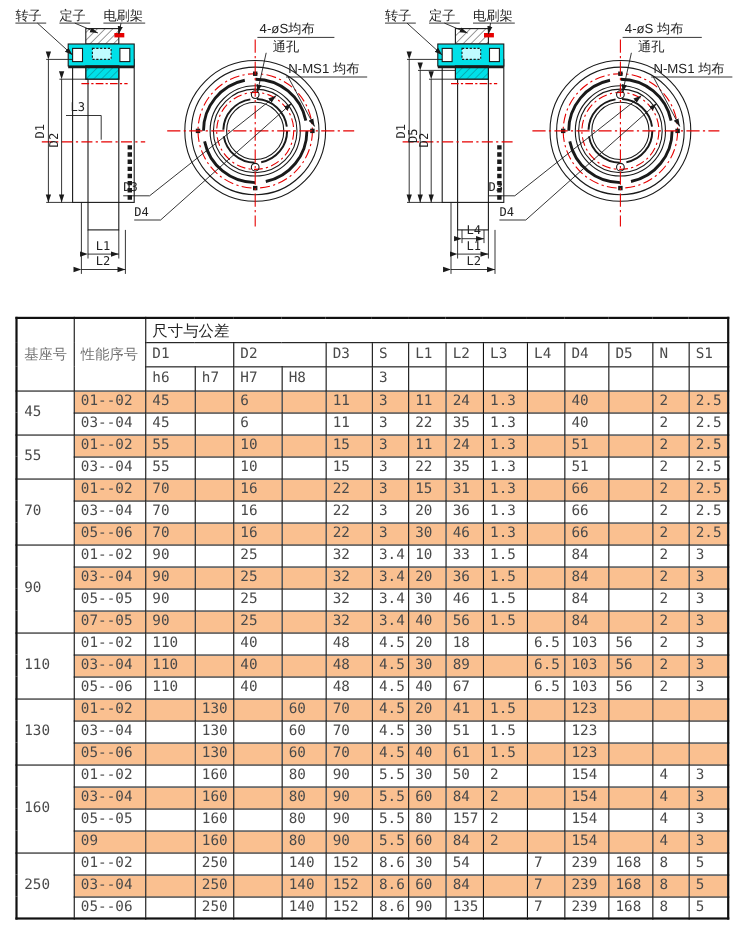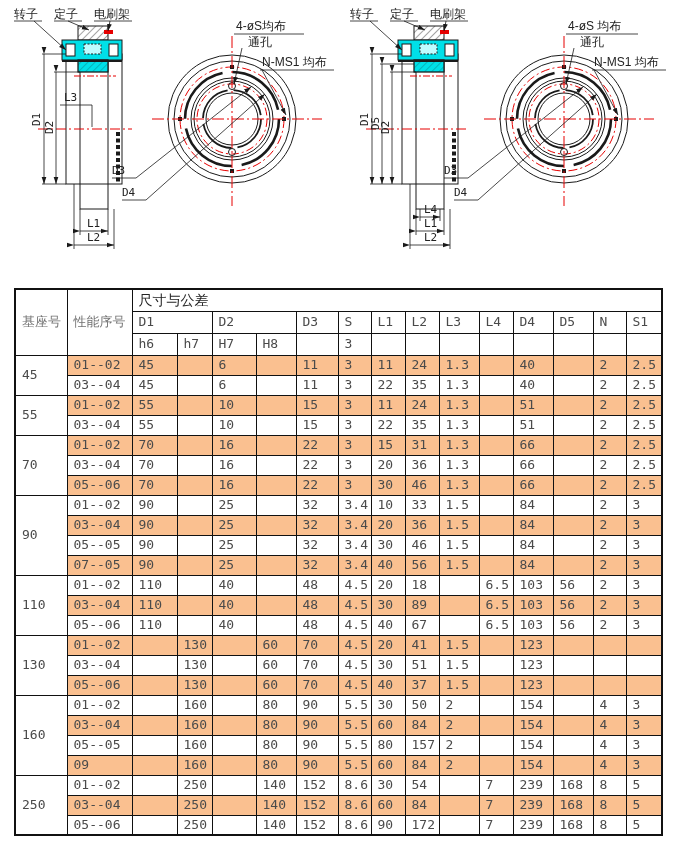--- a/index.html
+++ b/index.html
@@ -573,21 +573,21 @@
       </tr>
       <tr>
         <td class="shade">05--06</td>
         <td class="shade"></td>
         <td class="shade">130</td>
         <td class="shade"></td>
         <td class="shade">60</td>
         <td class="shade">70</td>
         <td class="shade">4.5</td>
         <td class="shade">40</td>
-        <td class="shade">37</td>
+        <td class="shade">61</td>
         <td class="shade">1.5</td>
         <td class="shade"></td>
         <td class="shade">123</td>
         <td class="shade"></td>
         <td class="shade"></td>
         <td class="shade"></td>
       </tr>
       <tr>
         <td rowspan="4" class="base">160</td>
         <td class="">01--02</td>
@@ -694,21 +694,21 @@
       </tr>
       <tr>
         <td class="">05--06</td>
         <td></td>
         <td>250</td>
         <td></td>
         <td>140</td>
         <td>152</td>
         <td>8.6</td>
         <td>90</td>
-        <td>172</td>
+        <td>135</td>
         <td></td>
         <td>7</td>
         <td>239</td>
         <td>168</td>
         <td>8</td>
         <td>5</td>
       </tr>
     </tbody>
 </table>
 

